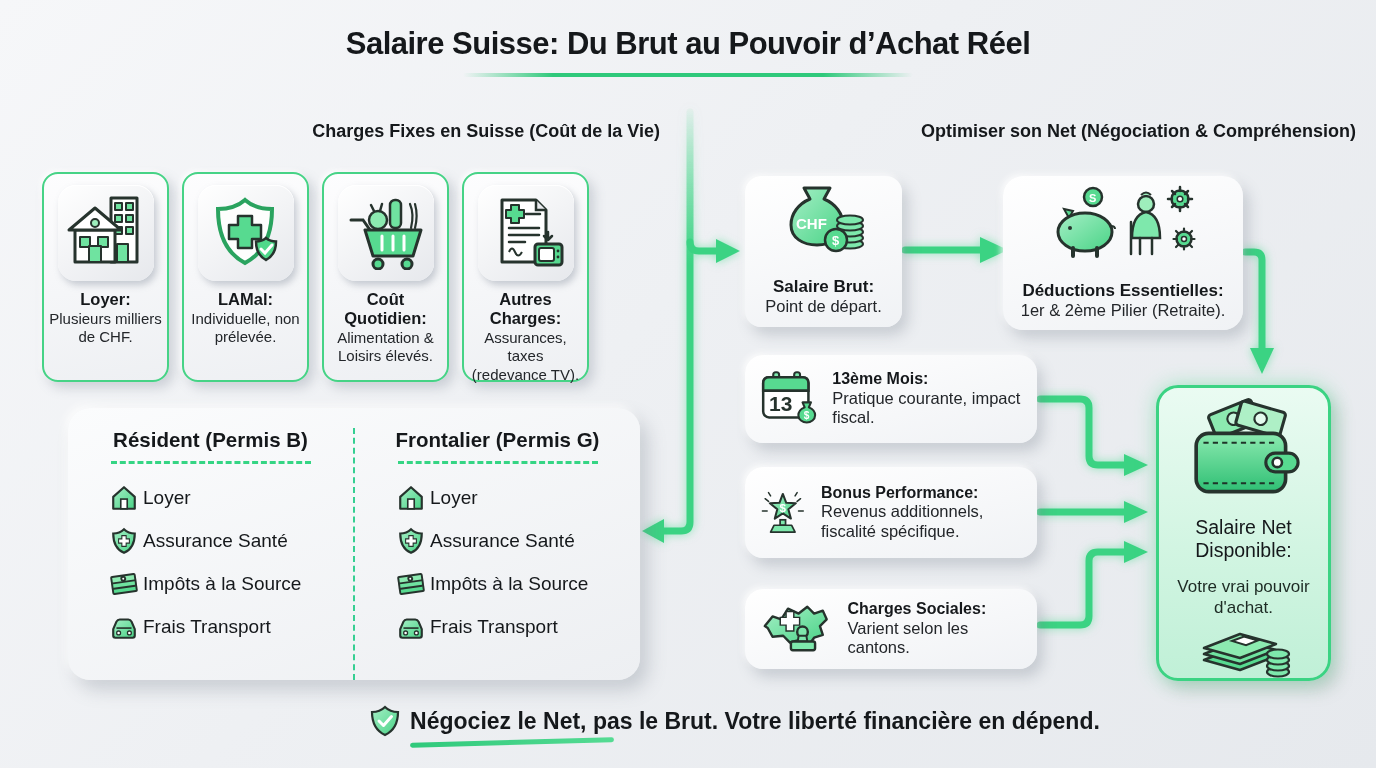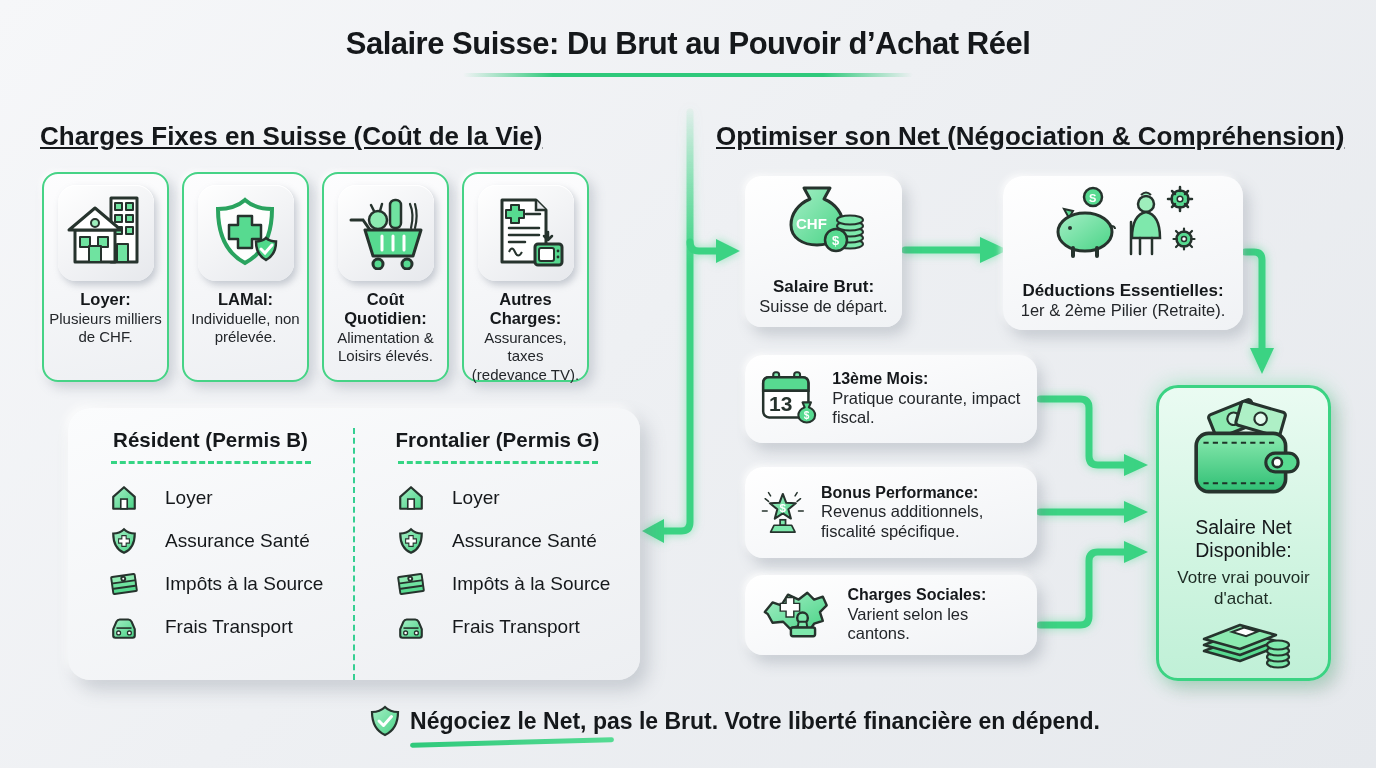--- a/index.html
+++ b/index.html
@@ -5,21 +5,21 @@
   html,body{margin:0;padding:0;}
   body{
     width:1376px;height:768px;position:relative;overflow:hidden;
     background:linear-gradient(135deg,#f6f7f9 0%,#eef0f3 45%,#e6e9ed 100%);
     font-family:"Liberation Sans",sans-serif;color:#15181b;
   }
   .title{position:absolute;top:26px;left:0;width:100%;text-align:center;
     font-size:31px;font-weight:bold;letter-spacing:-.5px;}
   .title-underline{position:absolute;top:73px;left:463px;width:450px;height:4px;border-radius:2px;
     background:linear-gradient(90deg,rgba(47,201,123,0) 0%,#2fc97b 20%,#2fc97b 80%,rgba(47,201,123,0) 100%);}
-  .section-header{position:absolute;font-size:26px;font-weight:bold;text-align:left;text-decoration:underline;}
+  .section-header{position:absolute;font-size:18px;font-weight:bold;text-align:right;}
   .hdr-left{left:40px;top:121px;width:620px;}
   .hdr-right{left:716px;top:121px;width:640px;}
 
   
   .fixed-cards{position:absolute;left:42px;top:172px;display:flex;gap:13px;z-index:2;}
   .fixed-card{width:127px;height:210px;box-sizing:border-box;border:2px solid #46d386;border-radius:16px;
     background:linear-gradient(170deg,#fdfdfe 0%,#eef0f3 100%);
     box-shadow:5px 6px 12px rgba(120,130,145,.30),-2px -2px 5px rgba(255,255,255,.9);
     text-align:center;padding:9px 5px;}
   .icon-tile{width:96px;height:96px;margin:2px auto 9px;border-radius:18px;
@@ -31,46 +31,46 @@
 
   
   .comparison{position:absolute;left:68px;top:408px;width:572px;height:272px;z-index:2;border-radius:22px;
     background:linear-gradient(160deg,#fbfcfd 0%,#edeff2 100%);
     box-shadow:8px 10px 18px rgba(115,125,140,.30),-3px -3px 8px rgba(255,255,255,.9);
     display:flex;box-sizing:border-box;padding:20px 0 0 0;}
   .comp-col{flex:1;position:relative;}
   .comp-col.right{border-left:2px dashed #35cf92;}
   .comp-header{text-align:center;font-size:20.5px;font-weight:bold;}
   .comp-underline{width:200px;margin:9px auto 12px;border-top:3px dashed #35d584;}
-  .comp-item{display:flex;align-items:center;gap:27px;padding:7.5px 0 7.5px 42px;font-size:19px;}
+  .comp-item{display:flex;align-items:center;gap:5px;padding:7.5px 0 7.5px 42px;font-size:19px;}
   .comp-item svg{flex:0 0 auto;}
 
   
   .rcard{position:absolute;z-index:2;border-radius:16px;
     background:linear-gradient(165deg,#ffffff 0%,#f0f2f5 100%);
     box-shadow:6px 8px 14px rgba(115,125,140,.30),-2px -2px 6px rgba(255,255,255,.9);
     box-sizing:border-box;}
   .card-brut{left:745px;top:176px;width:157px;height:151px;text-align:center;padding-top:6px;}
   .card-deduct{left:1003px;top:176px;width:240px;height:154px;text-align:center;padding-top:8px;border-radius:20px;}
   .rcard-label{font-weight:bold;font-size:17px;margin-top:13px;}
   .rcard-desc{font-size:16.5px;color:#23262a;}
   .flow-card{left:745px;width:292px;border-radius:18px;display:flex;align-items:center;gap:13px;padding:0 8px 0 14px;}
   .flow-13{top:355px;height:88px;}
   .flow-bonus{top:467px;height:91px;}
-  .flow-charges{top:575px;height:80px;gap:15px;}
+  .flow-charges{top:589px;height:80px;gap:15px;}
   .flow-text{line-height:1.18;}
   .flow-label{font-weight:bold;font-size:16px;}
   .flow-desc{font-size:16.5px;color:#23262a;}
 
   .card-net{position:absolute;z-index:2;left:1156px;top:385px;width:175px;height:296px;box-sizing:border-box;
     border:3px solid #3bd383;border-radius:22px;text-align:center;padding-top:10px;
     background:linear-gradient(180deg,#eafbf2 0%,#d2f5e2 55%,#c0f0d7 100%);
     box-shadow:0 0 20px rgba(63,217,136,.40),8px 10px 16px rgba(110,130,120,.25);}
   .net-label{font-weight:normal;font-size:19.5px;line-height:1.2;margin-top:10px;}
-  .net-desc{font-size:17px;line-height:1.22;color:#1d2b24;margin-top:5px;}
+  .net-desc{font-size:17px;line-height:1.22;color:#1d2b24;margin-top:14px;}
 
   
   .arrows{position:absolute;inset:0;z-index:1;pointer-events:none;
     filter:drop-shadow(0 0 5px rgba(62,217,136,.55));}
 
   
   .footer{position:absolute;top:705px;left:0;width:100%;display:flex;align-items:center;
     justify-content:center;gap:10px;z-index:2;padding-left:47px;}
   .footer-text{font-size:23px;font-weight:bold;position:relative;}
   .footer-underline{position:absolute;left:0px;bottom:-10px;width:204px;height:5px;border-radius:4px;
@@ -274,21 +274,21 @@
         <ellipse cx="72" cy="50" rx="13" ry="4.5"></ellipse>
           <ellipse cx="72" cy="44" rx="13" ry="4.5"></ellipse>
         <ellipse cx="72" cy="38" rx="13" ry="4.5"></ellipse>
       </g>
       <circle cx="58" cy="58" r="11" fill="#57da90" stroke-width="2.5"></circle>
     </g>
     <text x="18" y="47" font-family="Liberation Sans,sans-serif" font-size="15" font-weight="bold" fill="#fff">CHF</text>
     <text x="54" y="63" font-family="Liberation Sans,sans-serif" font-size="13" font-weight="bold" fill="#fff">$</text>
   </svg>
   <div class="rcard-label">Salaire Brut:</div>
-  <div class="rcard-desc">Suisse de départ.</div>
+  <div class="rcard-desc">Point de départ.</div>
 </div>
 
 <div class="rcard card-deduct">
   <svg width="148" height="80" viewBox="0 0 148 80">
     <g stroke="#26332d">
       <circle cx="44" cy="13" r="9" fill="#57da90" stroke-width="2.5"></circle>
       <path d="M20,34 l-5,-9 9,2 z" fill="#57da90" stroke-width="2"></path>
       <ellipse cx="36" cy="48" rx="27" ry="19" fill="url(#gGreen)" stroke-width="3"></ellipse>
       <path d="M24,64 v8 M48,64 v8" stroke-width="4" stroke-linecap="round"></path>
       <circle cx="21" cy="44" r="2" fill="#26332d" stroke="none"></circle>

